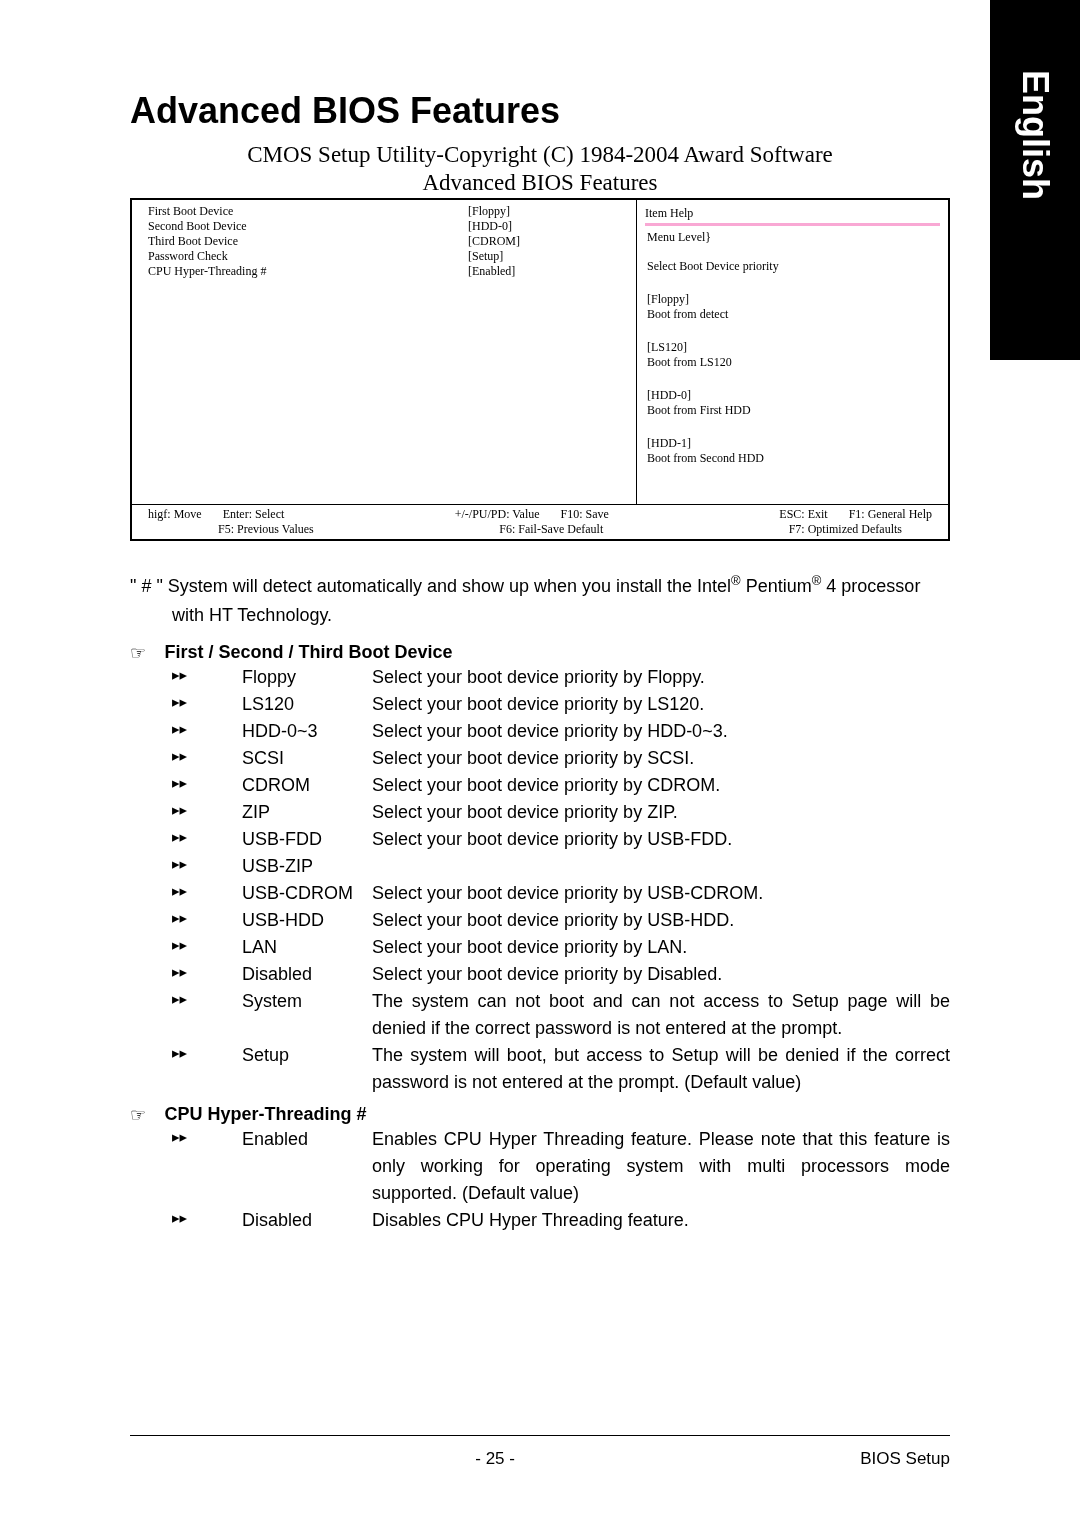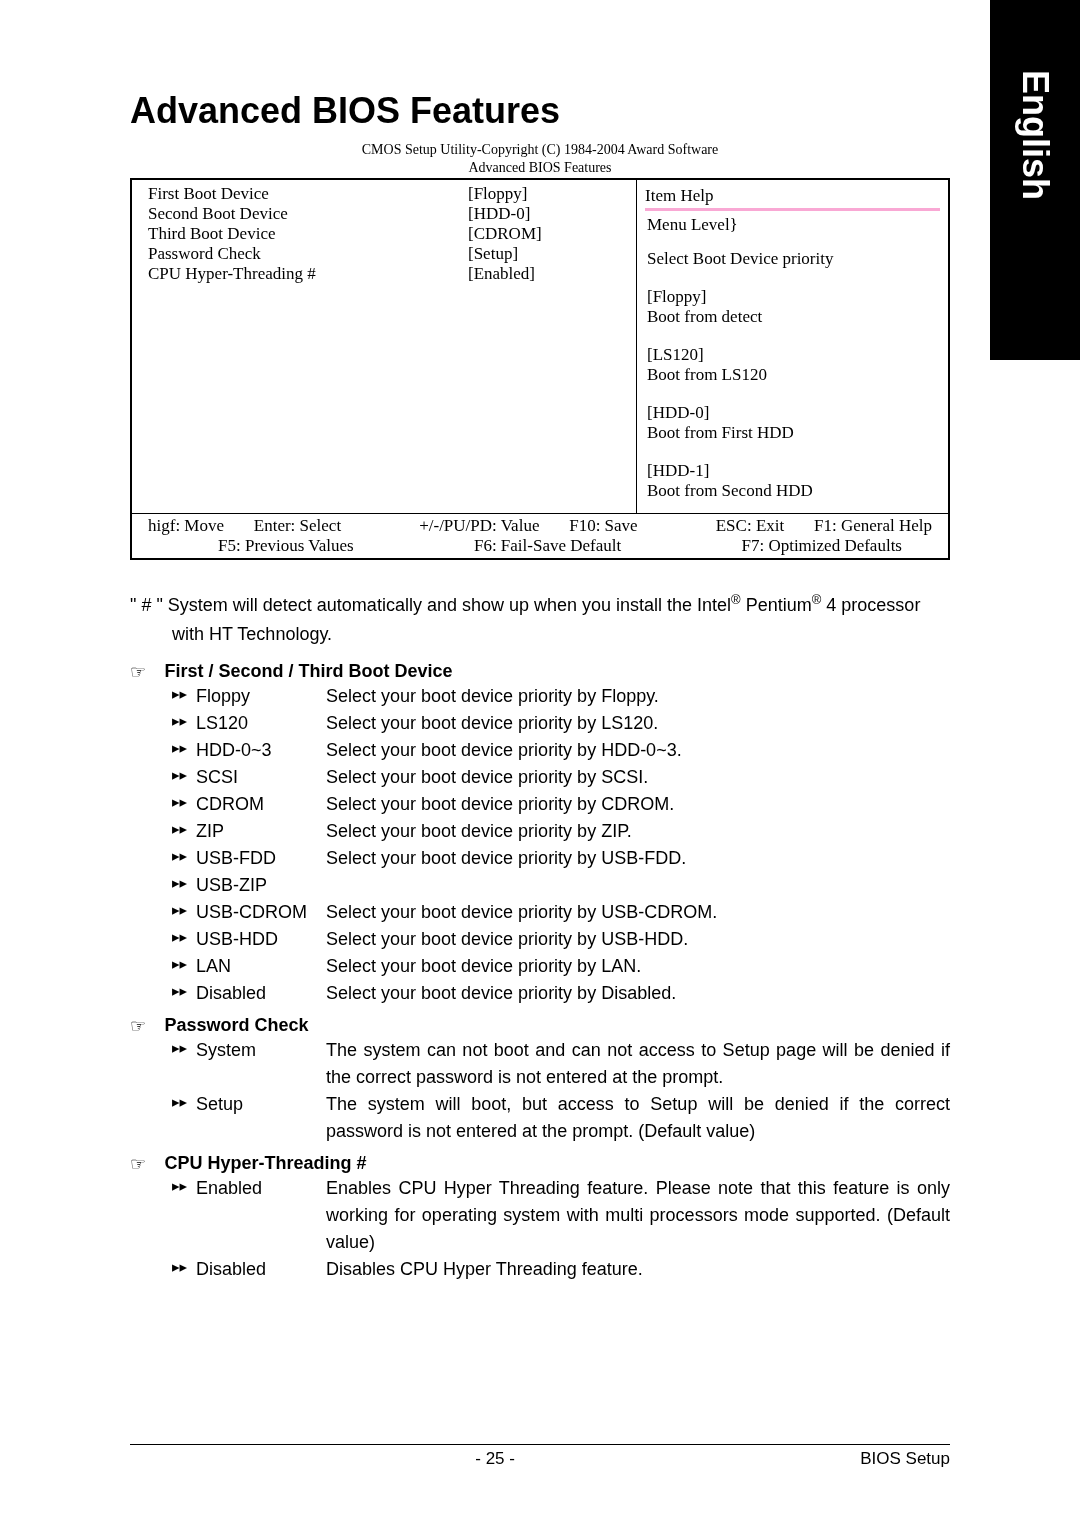--- a/index.html
+++ b/index.html
@@ -35,27 +35,27 @@
     box-sizing: border-box;
   }
   h1 {
     font-size: 36px;
     margin: 0 0 10px 0;
     font-weight: bold;
   }
   .bios-header {
     text-align: center;
     font-family: "Times New Roman", serif;
-    font-size: 14px;
+    font-size: 23px;
     margin-bottom: 2px;
   }
   .bios-box {
     border: 2px solid #000;
     font-family: "Times New Roman", serif;
-    font-size: 17px;
+    font-size: 12px;
     display: flex;
     flex-direction: column;
   }
   .bios-top {
     display: flex;
     border-bottom: 1px solid #000;
   }
   .bios-left {
     flex: 1.6;
     border-right: 1px solid #000;
@@ -107,29 +107,29 @@
     vertical-align: top;
     font-size: 18px;
   }
   .opt-list {
     margin-left: 42px;
     font-size: 18px;
     line-height: 1.5;
   }
   .opt-row { display: flex; }
   .opt-mark { width: 24px; flex: none; font-size: 15px; }
-  .opt-name { width: 130px; flex: none; }
+  .opt-name { width: 130px; flex: none; margin-left: 46px; }
   .opt-desc { flex: 1; text-align: justify; }
   .bottom-bar {
     position: absolute;
     left: 130px;
     right: 130px;
     bottom: 60px;
     border-top: 1px solid #000;
-    padding-top: 4px;
+    padding-top: 13px;
     font-size: 17px;
     display: flex;
     justify-content: space-between;
   }
   .help-block { margin-bottom: 18px; }
 </style>
 </head>
 <body>
 
 <div class="black-bar">English</div>
@@ -266,24 +266,20 @@
         <span class="opt-name">LAN</span>
         <span class="opt-desc">Select your boot device priority by LAN.</span>
       </div>
       <div class="opt-row">
         <span class="opt-mark">▸▸</span>
         <span class="opt-name">Disabled</span>
         <span class="opt-desc">Select your boot device priority by Disabled.</span>
       </div>
     </div>
 
-  <div style="margin-top:8px;">
-    <span class="pointer">☞</span>
-    <span class="section-head">Password Check</span>
-  </div>
   <div class="opt-list" id="sec2list">
       <div class="opt-row">
         <span class="opt-mark">▸▸</span>
         <span class="opt-name">System</span>
         <span class="opt-desc">The system can not boot and can not access to Setup page will be denied if the correct password is not entered at the prompt.</span>
       </div>
       <div class="opt-row">
         <span class="opt-mark">▸▸</span>
         <span class="opt-name">Setup</span>
         <span class="opt-desc">The system will boot, but access to Setup will be denied if the correct password is not entered at the prompt. (Default value)</span>

